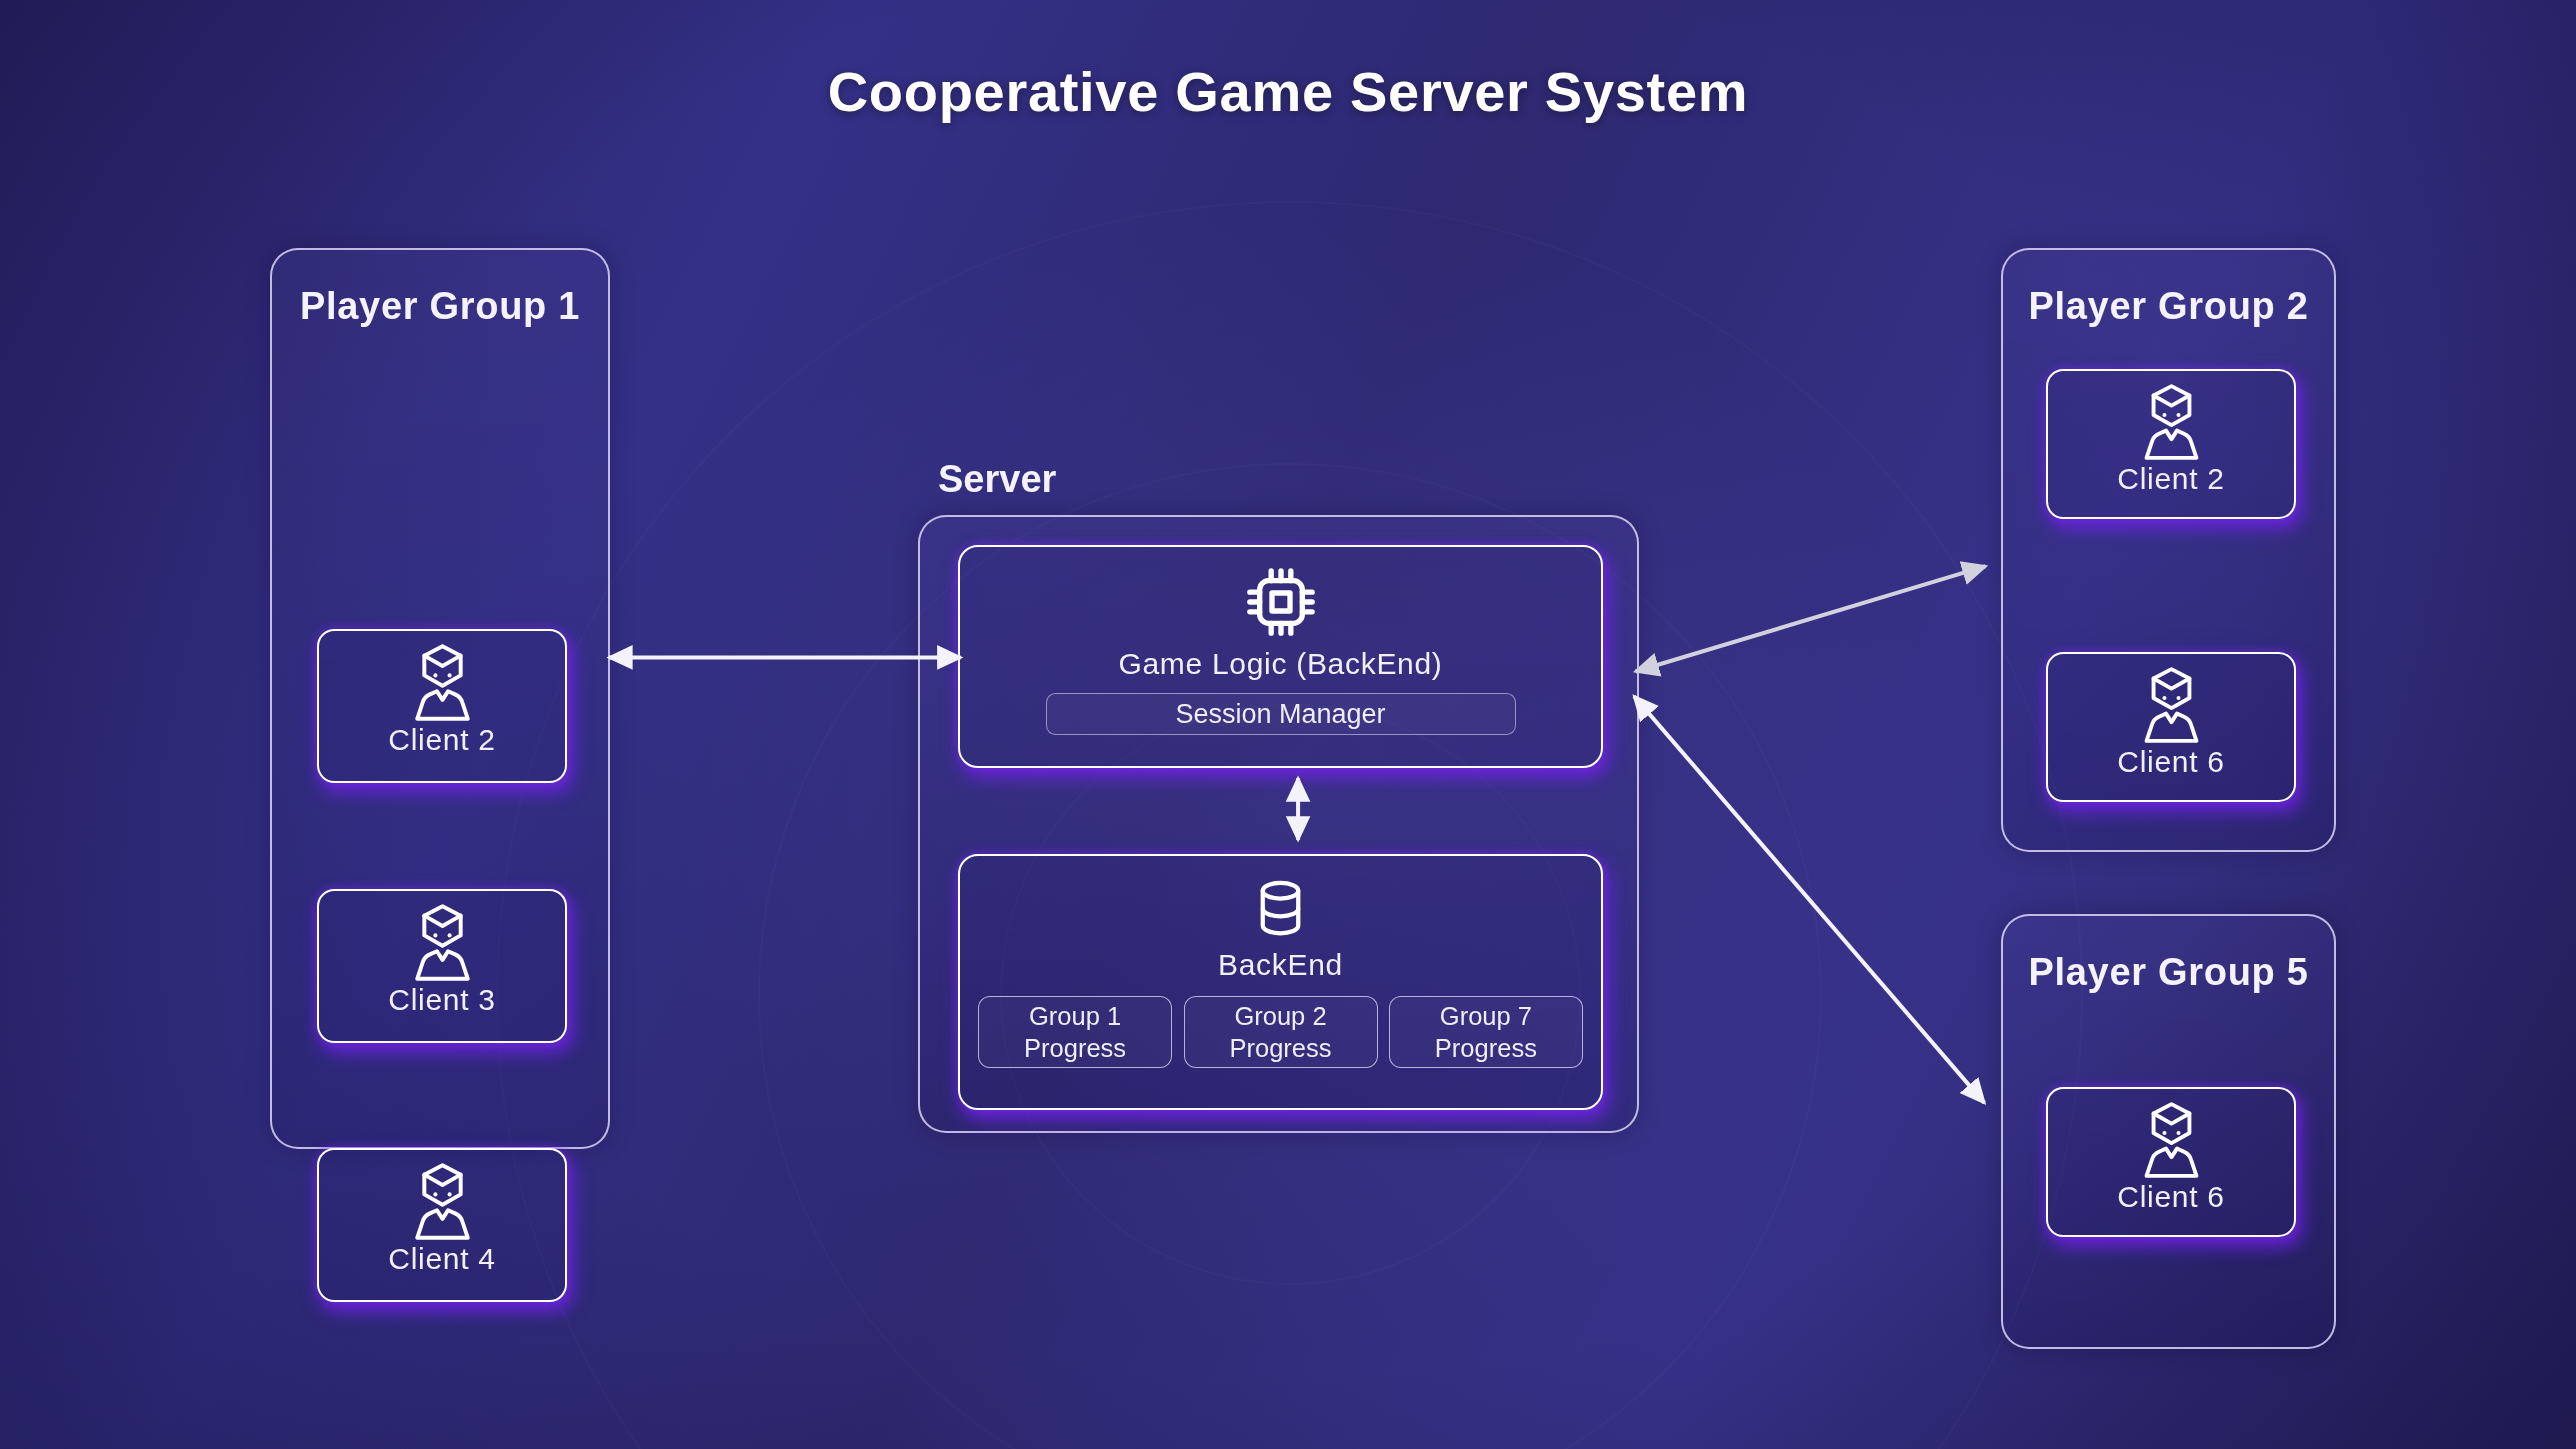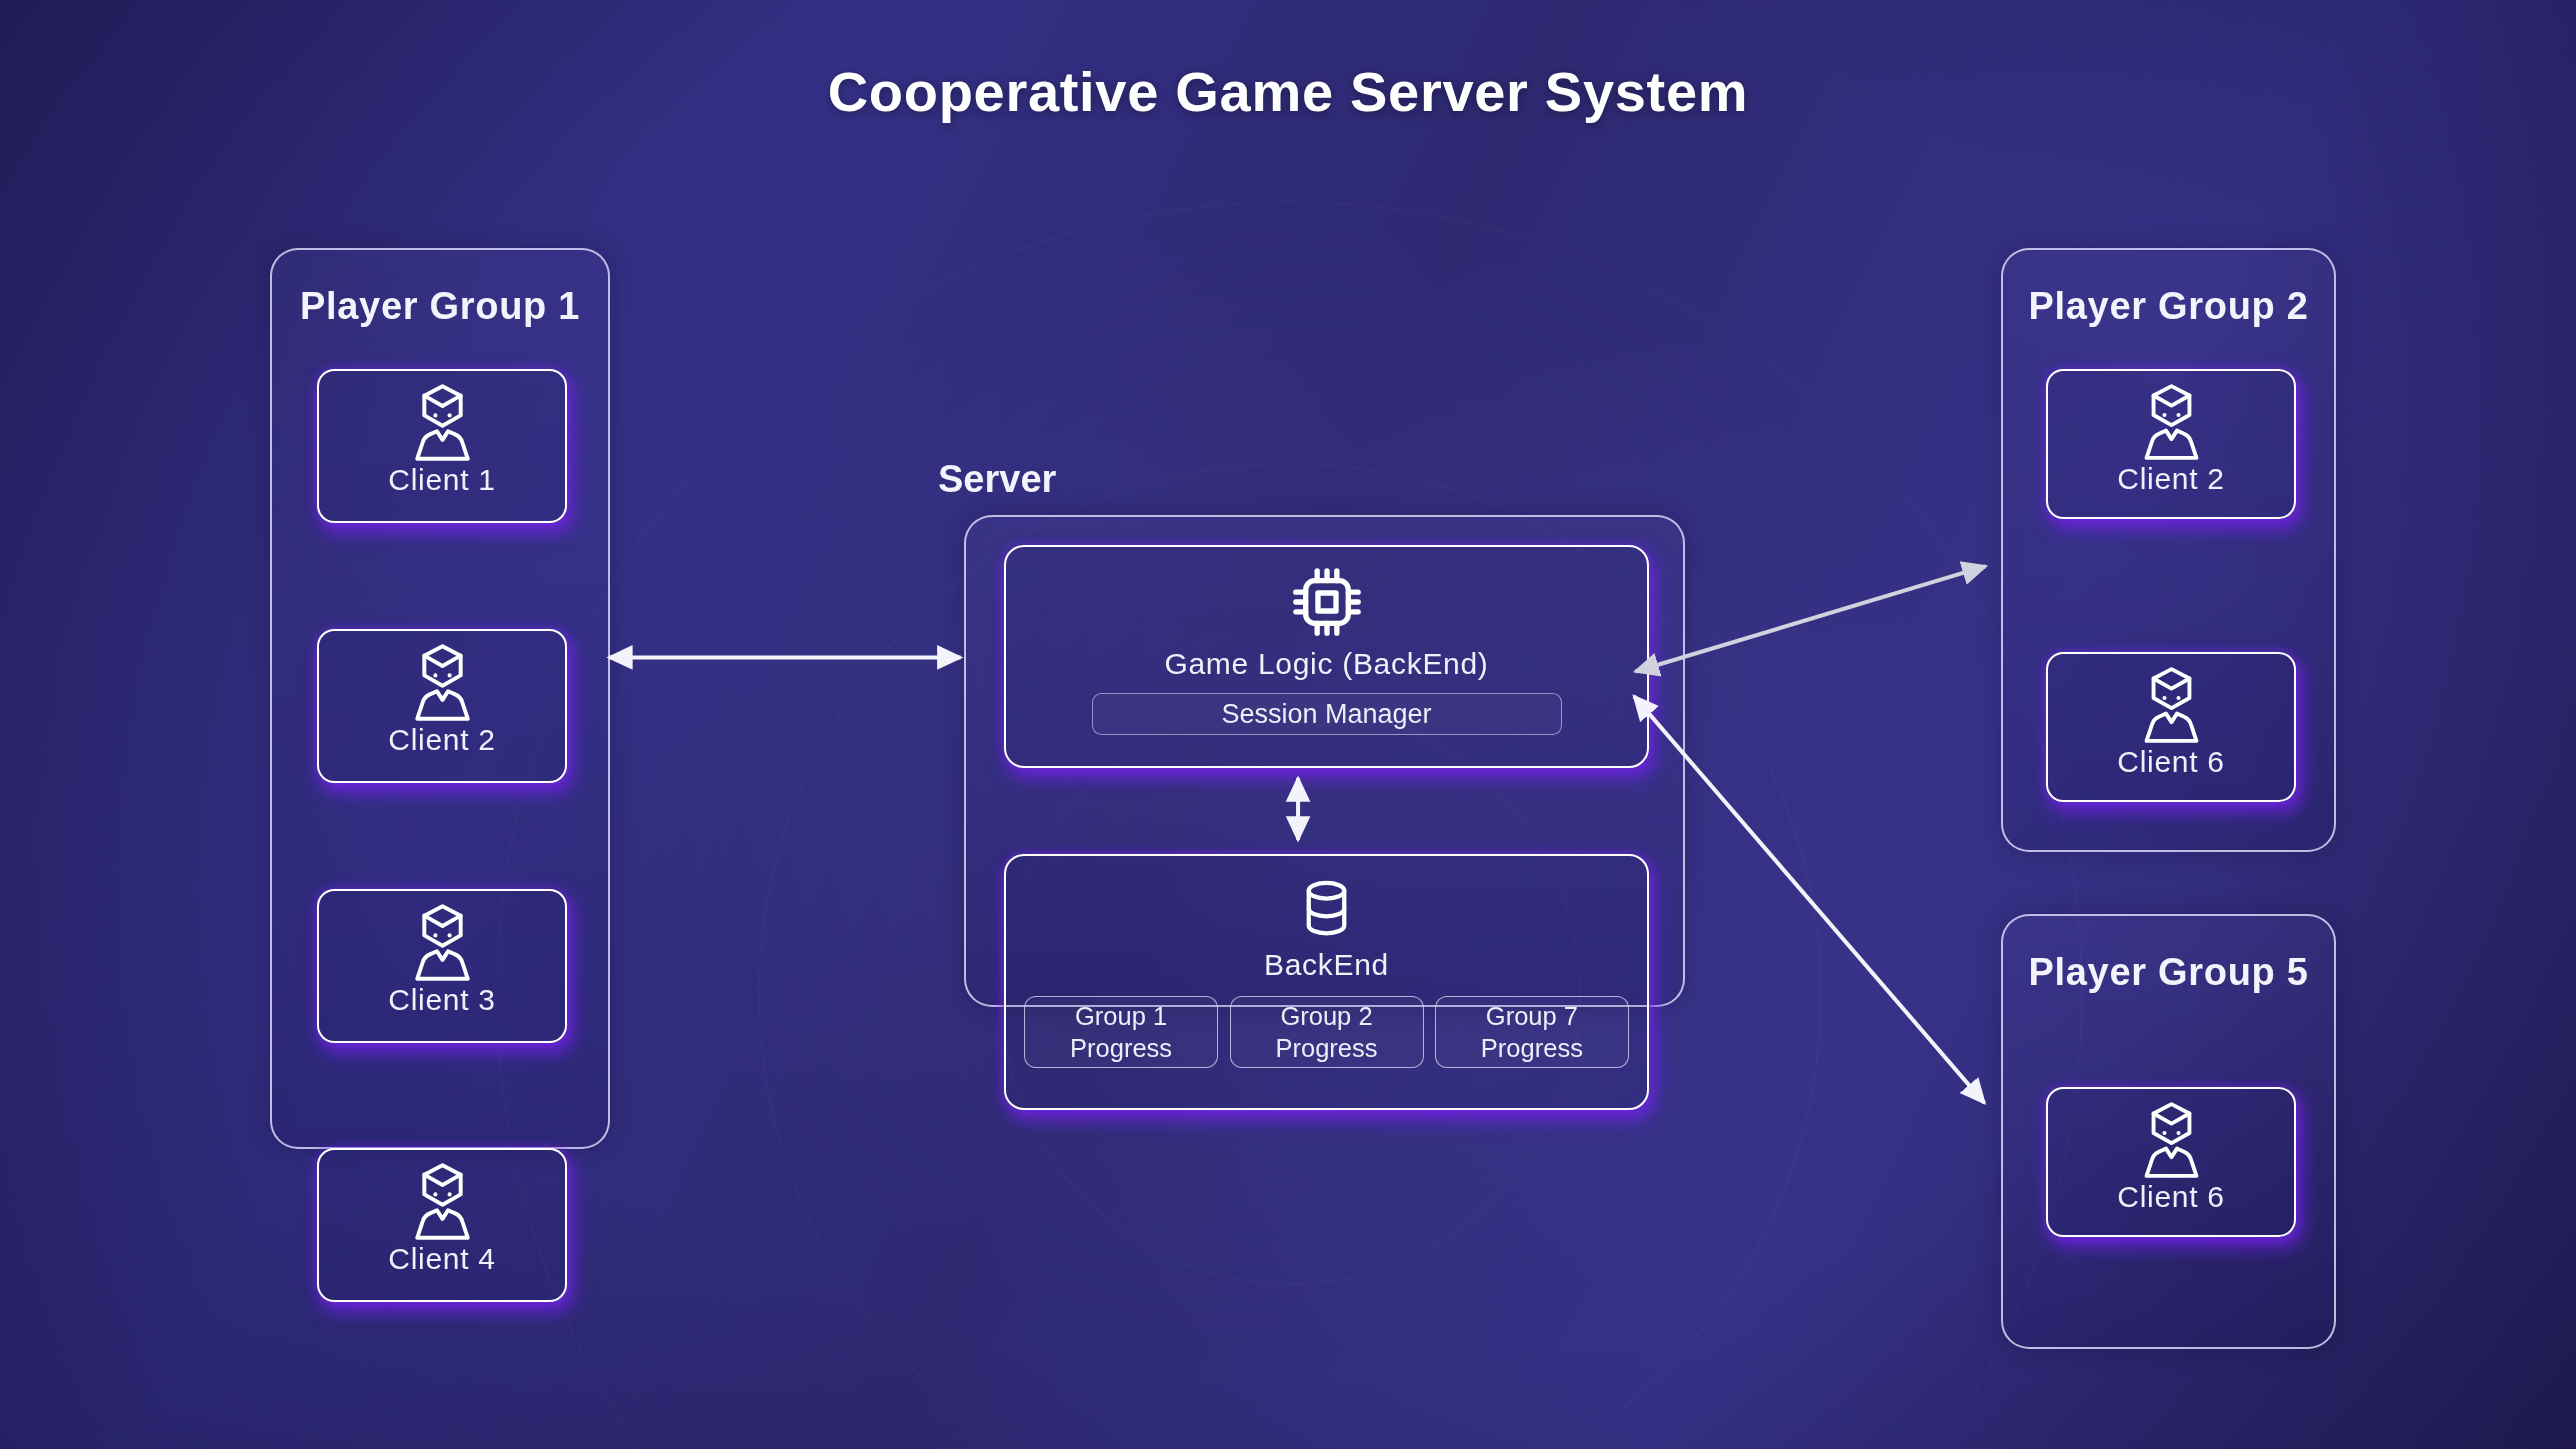--- a/index.html
+++ b/index.html
@@ -46,21 +46,21 @@
     position: absolute;
     border: 2px solid rgba(206,201,238,0.92);
     border-radius: 28px;
     background: linear-gradient(180deg, rgba(125,112,225,0.07), rgba(22,14,80,0.16));
     box-shadow: 0 0 23px rgba(10,5,40,0.25);
     box-sizing: border-box;
   }
   .pg1 { left: 270px;  top: 248px;  width: 340px; height: 901px; }
   .pg2 { left: 2001px; top: 248px;  width: 335px; height: 604px;  }
   .pg3 { left: 2001px; top: 914px; width: 335px; height: 435px;  }
-  .server-box { left: 964px; top: 515px; width: 721px; height: 492px; }
+  .server-box { left: 918px; top: 515px; width: 721px; height: 618px; }
 
   .panel-title {
     position: absolute;
     left: 0; right: 0; top: 35px;
     text-align: center;
     font-size: 38px;
     font-weight: 700;
     letter-spacing: 0.7px;
     color: #f4f3fc;
   }
@@ -177,32 +177,20 @@
 
   <div class="bg-ring ring-1"></div>
   <div class="bg-ring ring-2"></div>
   <div class="bg-ring ring-3"></div>
 
   <h1 class="title">Cooperative Game Server System</h1>
 
   <section class="panel pg1">
     <div class="panel-title">Player Group 1</div>
 
-    <div class="glow-card client-card c0">
-      <span class="icon">
-        <svg width="81" height="79" viewBox="0 0 100 100" fill="none" stroke="#ffffff" stroke-width="5" stroke-linecap="round" stroke-linejoin="round">
-          <path d="M50 4 L73 16 L73 41 L50 54 L27 41 L27 16 Z"></path>
-          <path d="M27 16 L50 29 L73 16"></path>
-          <circle cx="41" cy="41" r="2.6" fill="#ffffff" stroke="none"></circle>
-          <circle cx="59" cy="41" r="2.6" fill="#ffffff" stroke="none"></circle>
-          <path d="M18 96 L25 75 Q27 68 34 65 L43 61 L50 72 L57 61 L66 65 Q73 68 75 75 L82 96 Z"></path>
-        </svg>
-      </span>
-      <span class="client-label">Client 1</span>
-    </div>
 
     <div class="glow-card client-card c1">
       <span class="icon">
         <svg width="81" height="79" viewBox="0 0 100 100" fill="none" stroke="#ffffff" stroke-width="5" stroke-linecap="round" stroke-linejoin="round">
           <path d="M50 4 L73 16 L73 41 L50 54 L27 41 L27 16 Z"></path>
           <path d="M27 16 L50 29 L73 16"></path>
           <circle cx="41" cy="41" r="2.6" fill="#ffffff" stroke="none"></circle>
           <circle cx="59" cy="41" r="2.6" fill="#ffffff" stroke="none"></circle>
           <path d="M18 96 L25 75 Q27 68 34 65 L43 61 L50 72 L57 61 L66 65 Q73 68 75 75 L82 96 Z"></path>
         </svg>

